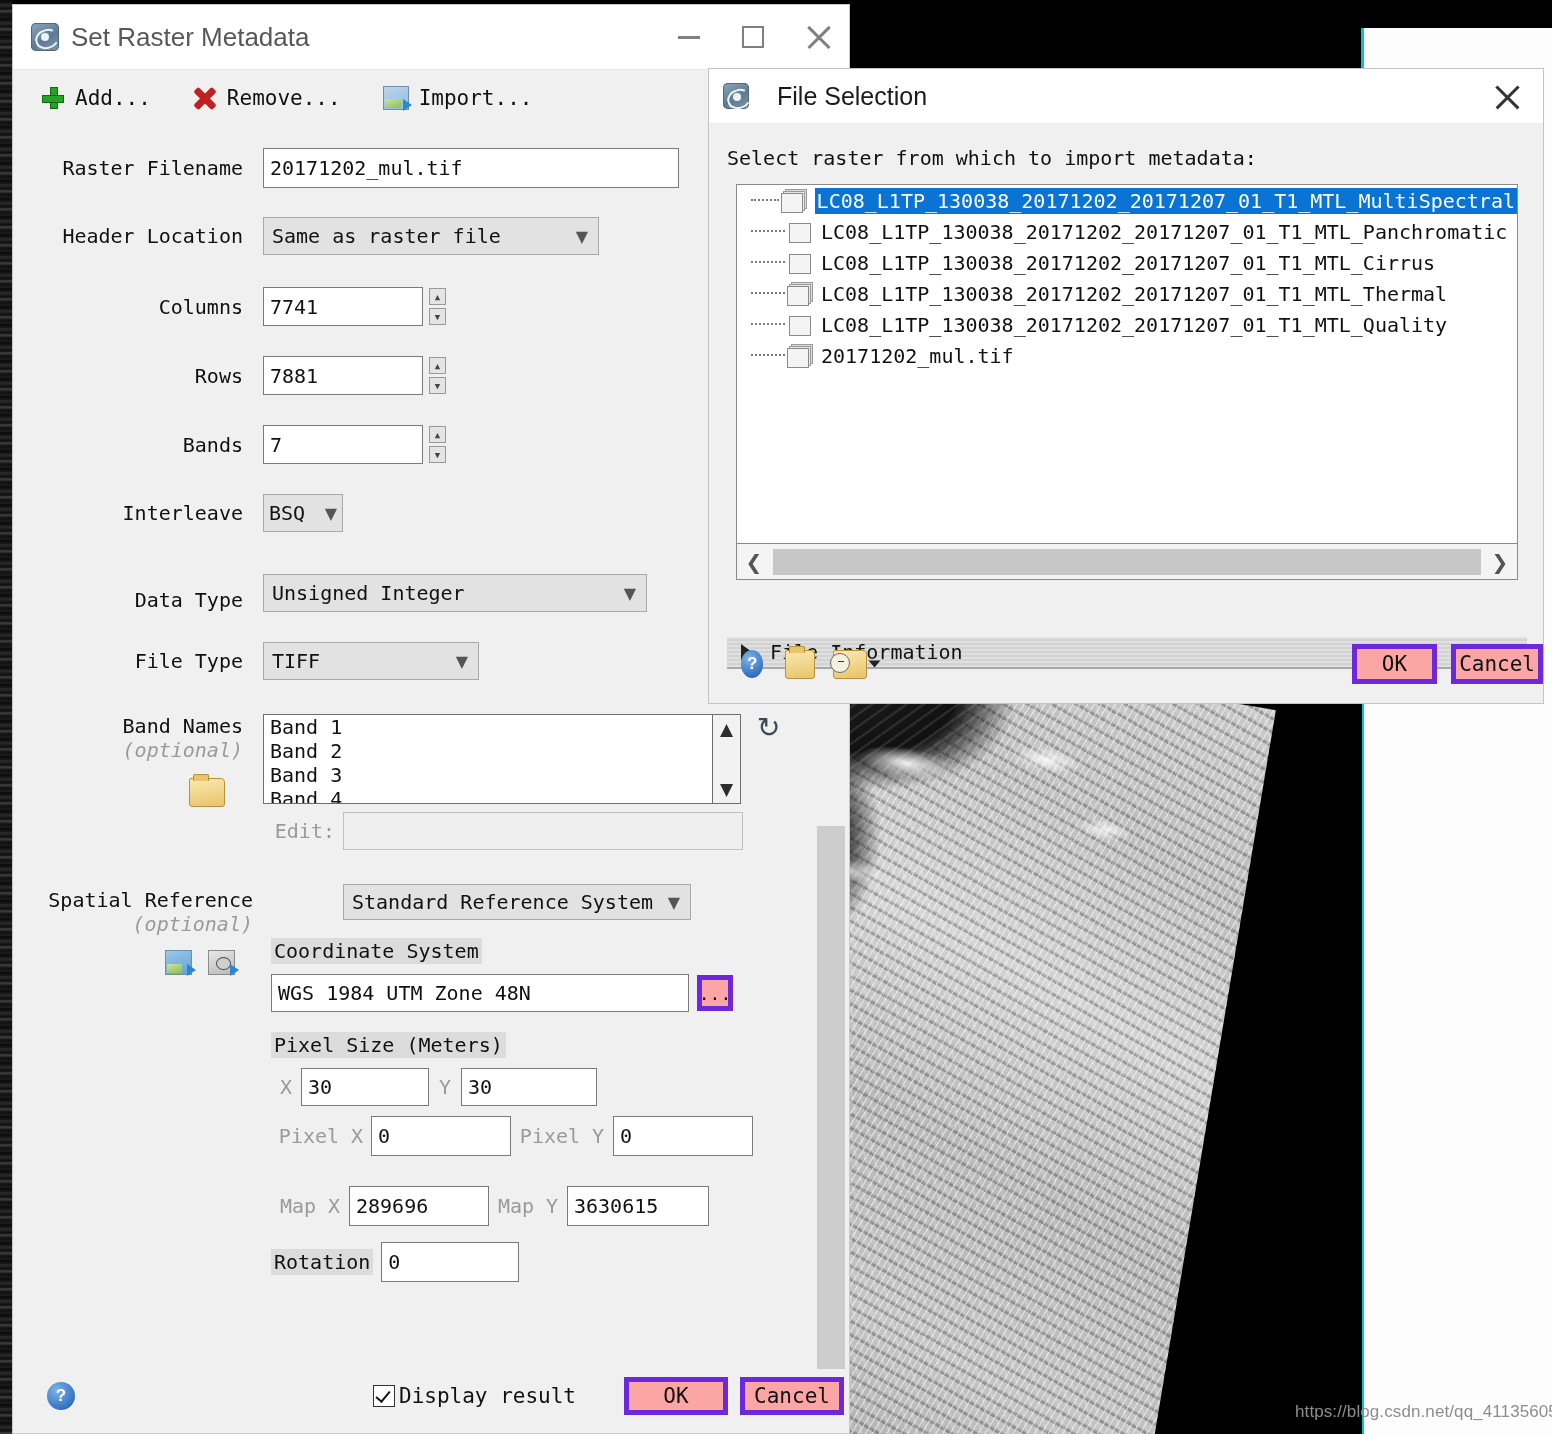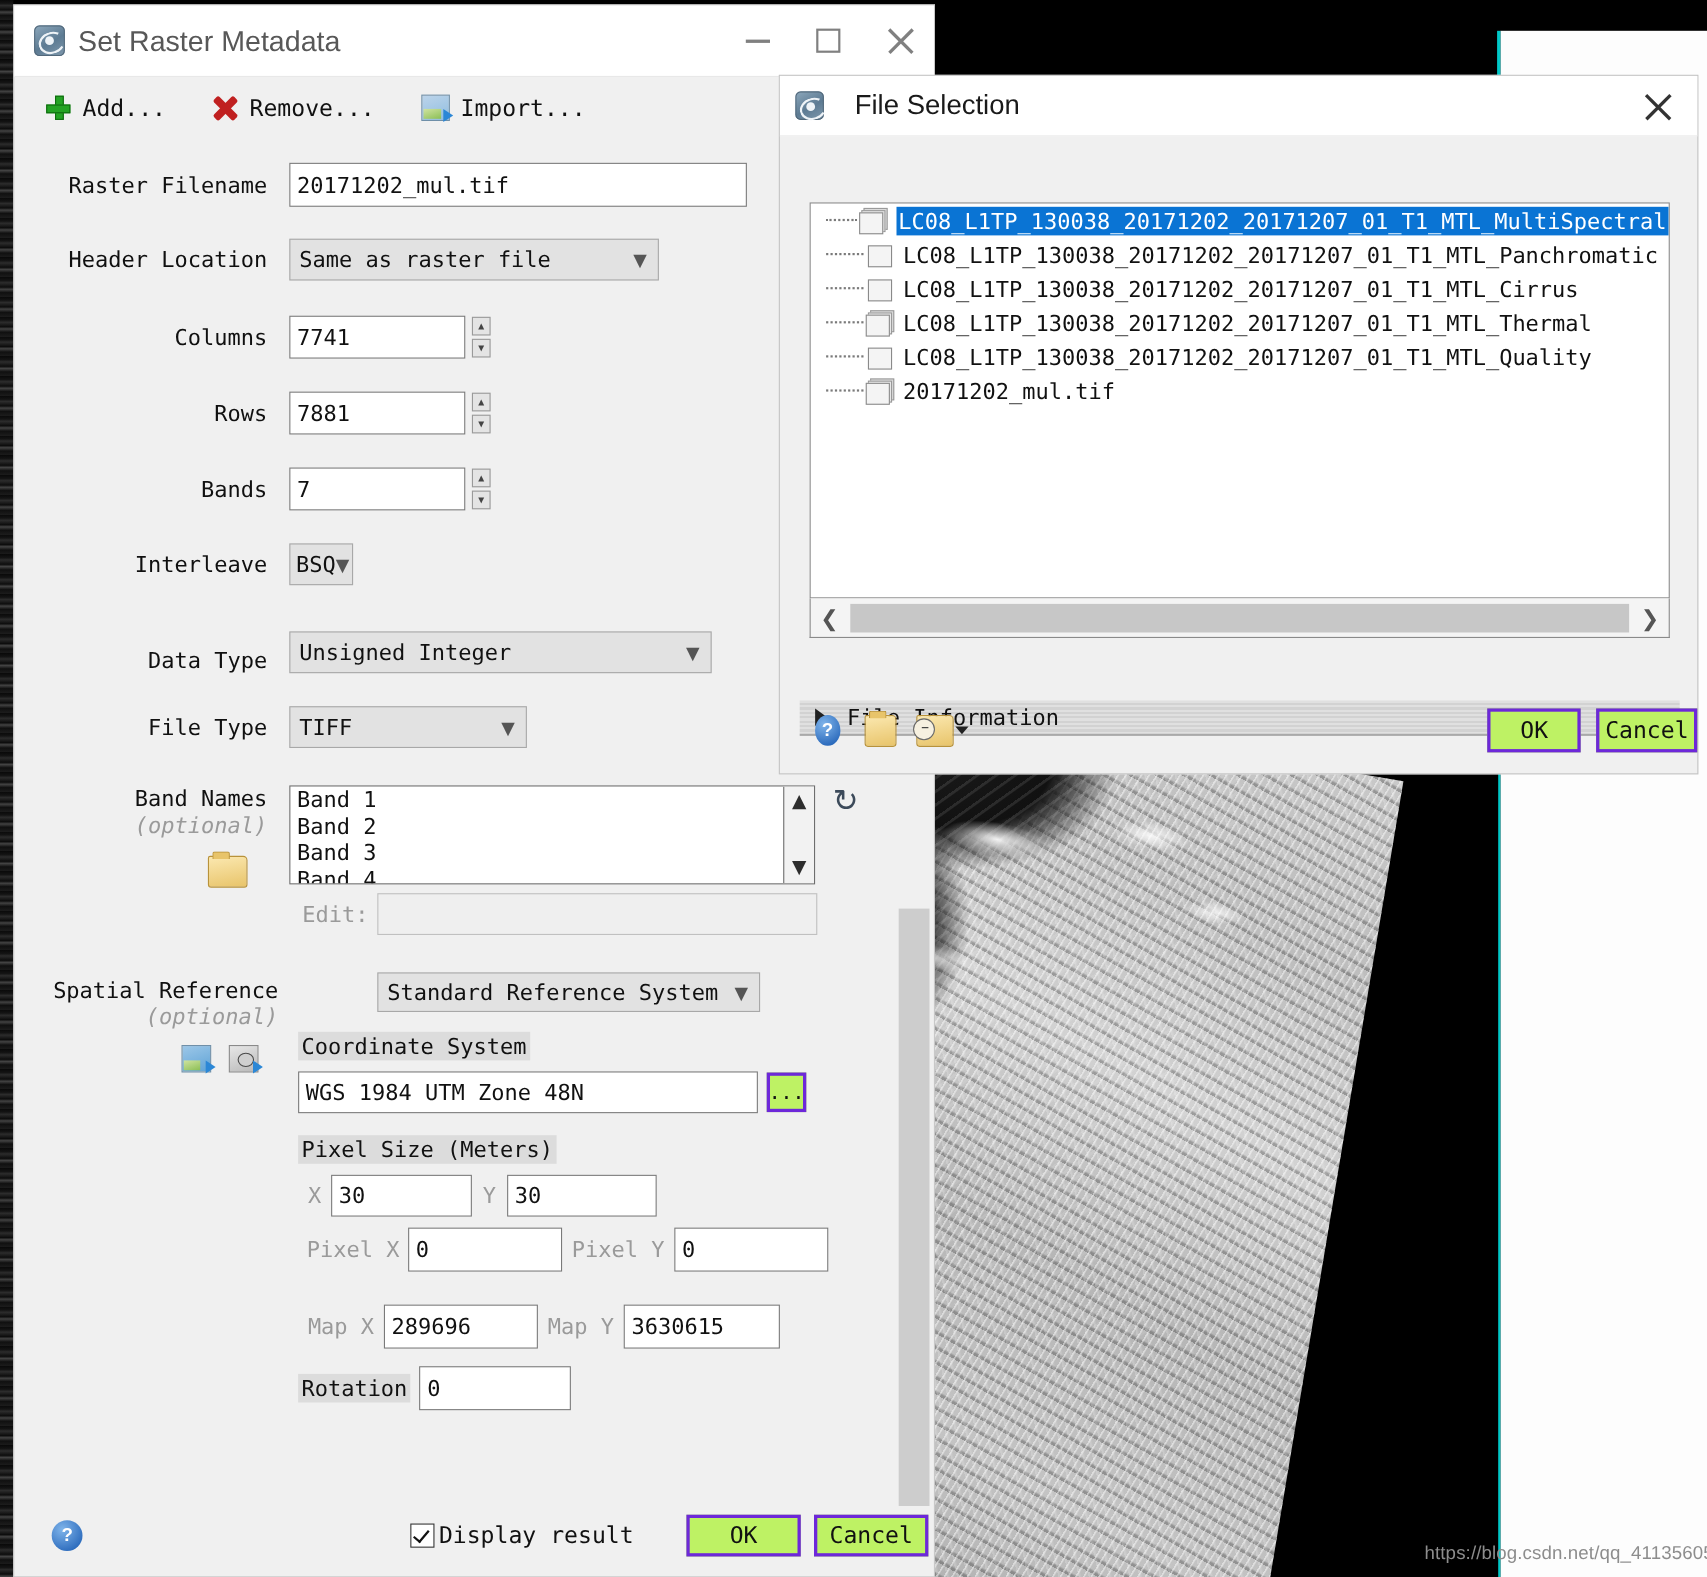--- a/index.html
+++ b/index.html
@@ -150,21 +150,21 @@
   #md-vscroll{position:absolute;right:4px;top:700px;width:28px;height:640px;background:#f2f2f2;}
   #md-vthumb{position:absolute;left:0;top:0;width:28px;height:596px;background:#cdcdcd;}
 
   #md-footer{position:absolute;left:0;bottom:0;width:100%;height:74px;display:flex;align-items:center;}
   .help-ic{width:28px;height:28px;border-radius:50%;background:radial-gradient(circle at 35% 30%,#7fb4ea,#1557b0);
            color:#fff;font-size:17px;display:flex;align-items:center;justify-content:center;font-weight:bold;
            font-family:"Liberation Sans",sans-serif;}
   .chk{width:20px;height:20px;border:1.5px solid #333;background:#fff;position:relative;display:inline-block;}
   .chk::after{content:"";position:absolute;left:5px;top:2px;width:6px;height:12px;border:solid #111;border-width:0 2.2px 2.2px 0;transform:rotate(40deg);}
   .btn{
-    background:#bef264;border:3px solid #6d28d9;box-sizing:border-box;
+    background:#fca5a5;border:5px solid #6d28d9;box-sizing:border-box;
     font-size:21px;color:#111;display:flex;align-items:center;justify-content:center;
     font-family:"DejaVu Sans Mono","Liberation Mono",monospace;
   }
 
   
   #fileselect{
     position:absolute;left:708px;top:68px;width:836px;height:636px;
     background:#f0f0f0;border:1px solid #c4c4c4;box-sizing:border-box;
   }
   #fs-titlebar{height:54px;background:#fff;display:flex;align-items:center;position:relative;border-bottom:1px solid #ececec;}
@@ -301,21 +301,21 @@
         <span>7</span>
       </div>
       <div class="spin">
         <div class="spbtn">▲</div>
         <div class="spbtn">▼</div>
       </div>
     </div>
 
     <div class="row" style="margin-top:30px;">
       <div class="lbl" style="width:230px;">Interleave</div>
-      <div class="combo" style="margin-left:20px;width:58px;height:38px;padding-left:5px;">
+      <div class="combo" style="margin-left:20px;width:80px;height:38px;padding-left:5px;">
         <span>BSQ</span>
         <span class="chev" style="margin-right:5px;">▼</span>
       </div>
     </div>
 
     <div class="row" style="margin-top:42px;align-items:flex-end;">
       <div class="lbl" style="width:230px;">Data Type</div>
       <div class="combo" style="margin-left:20px;width:384px;height:38px;">
         <span>Unsigned Integer</span>
         <span class="chev">▼</span>
@@ -448,20 +448,21 @@
   </div>
 </div>
 
 <div id="fileselect">
   <div id="fs-titlebar">
     <div class="envi-logo" style="width:26px;height:26px;margin-left:14px;"></div>
     <div id="fs-title">File Selection</div>
     <div id="fs-close"></div>
   </div>
 
+  <div id="fs-prompt">Select raster from which to import metadata:</div>
 
   <div id="fs-list">
     <div class="fsrow selected">
       <span class="treeline"></span>
       <span class="fileicon">
         <span class="fi-stack"></span>
           <span class="fi-stack2"></span>
           <span class="fi-main"><span class="fi-color"></span></span>
       </span>
       <span class="fsname">LC08_L1TP_130038_20171202_20171207_01_T1_MTL_MultiSpectral</span>

